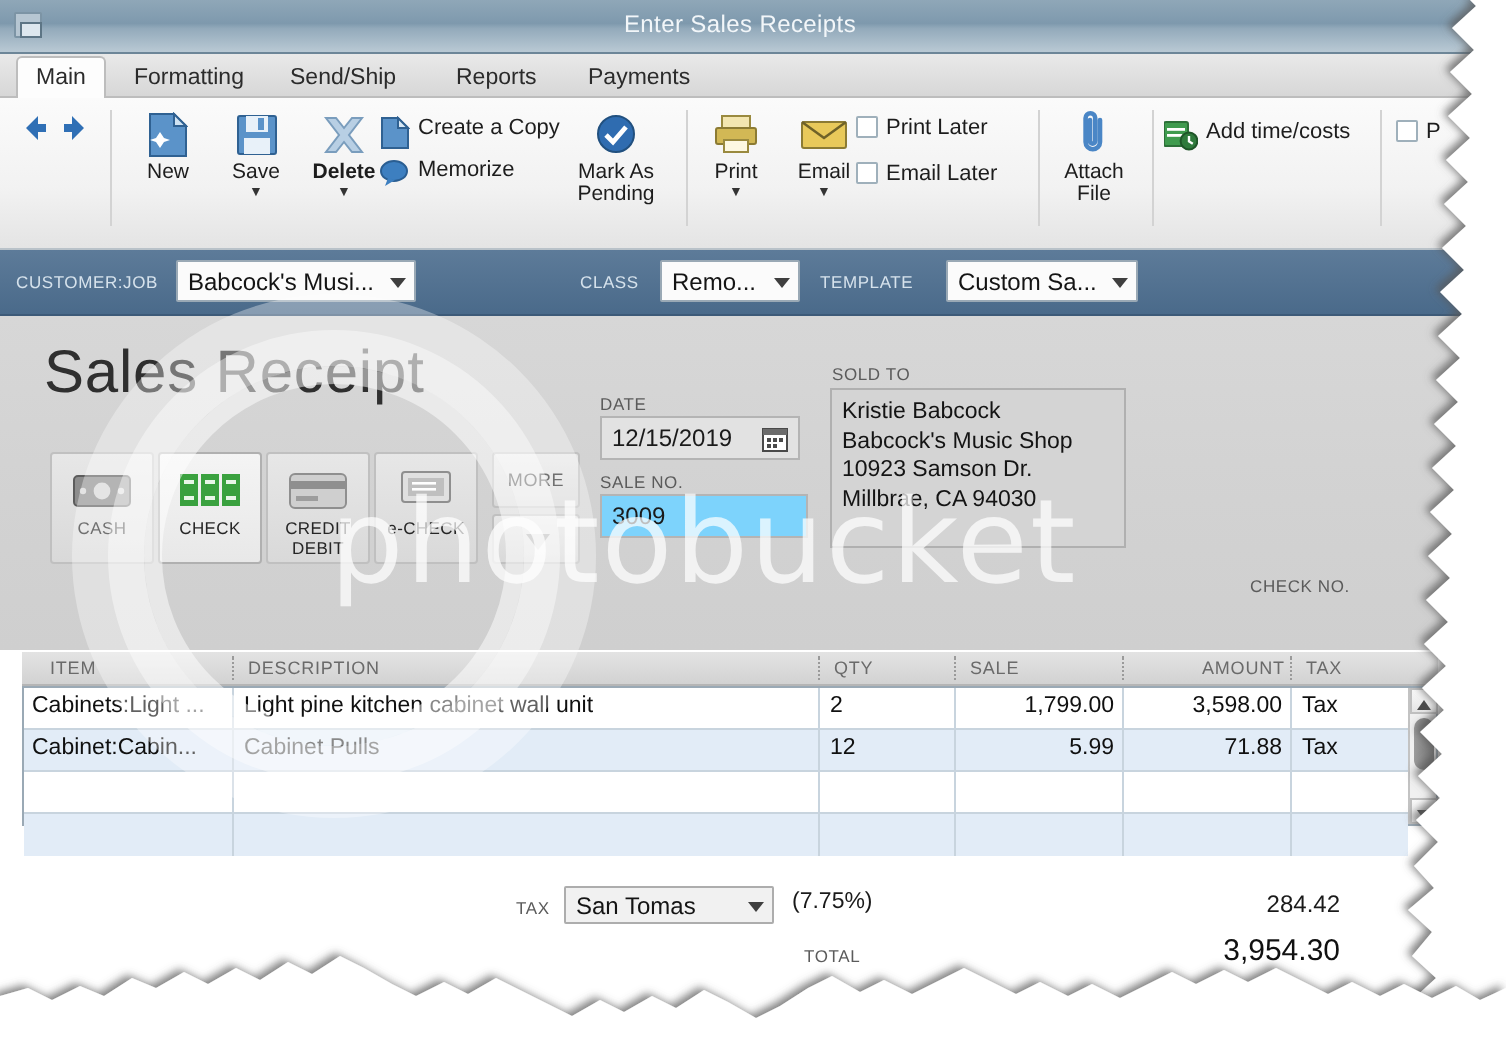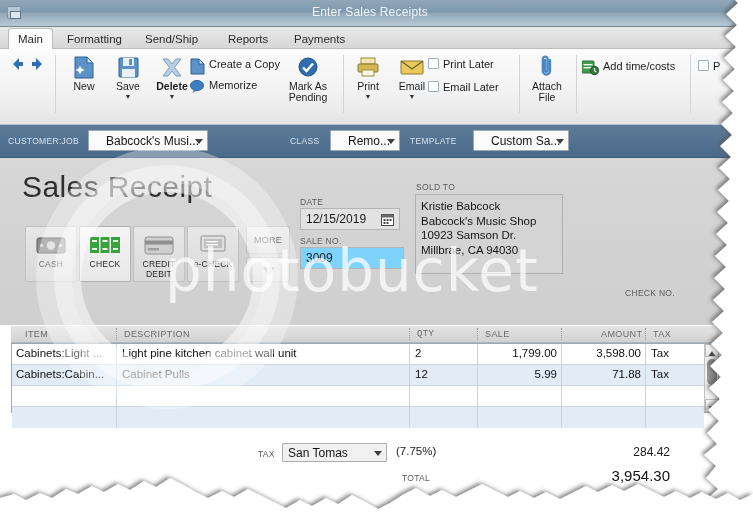--- a/index.html
+++ b/index.html
@@ -89,21 +89,21 @@
     background:linear-gradient(to bottom,#5d7b99 0%, #4a6a8a 100%);
     border-bottom:1px solid #3d5a78;
   }
   .cb-lbl {
     position:absolute; top:11px; font-size:8.5px; color:#d6e2ec;
     letter-spacing:.3px;
   }
   .cb-field {
     position:absolute; top:5px; height:21px;
     background:#fbfbfb; border:1px solid #9aa9b5; border-radius:1px;
-    font-size:12px; color:#141414; padding-left:17px; line-height:20px;
+    font-size:12px; color:#141414; padding-left:5px; line-height:20px;
     white-space:nowrap; overflow:hidden;
   }
   .dd-arrow {
     position:absolute; right:4px; top:8px;
     width:0;height:0;border-left:4px solid transparent;border-right:4px solid transparent;
     border-top:5px solid #3f3f3f;
   }
 
   
   .formbody {
@@ -497,21 +497,21 @@
       <div>Millbrae, CA 94030</div>
     </div>
 
     <div class="flbl" style="left:625px; top:130px;">CHECK NO.</div>
 
     <div class="tblhdr">
       <div class="th" style="left:14px;">ITEM</div>
       <div class="thsep" style="left:105px;"></div>
       <div class="th" style="left:113px;">DESCRIPTION</div>
       <div class="thsep" style="left:398px;"></div>
-      <div class="th" style="left:406px;font-family:Liberation Mono, monospace;">QTY</div>
+      <div class="th" style="left:406px;">QTY</div>
       <div class="thsep" style="left:466px;"></div>
       <div class="th" style="left:474px;">SALE</div>
       <div class="thsep" style="left:550px;"></div>
       <div class="th" style="left:558px;margin-left:32px;">AMOUNT</div>
       <div class="thsep" style="left:634px;"></div>
       <div class="th" style="left:642px;">TAX</div>
     </div>
 
     <div class="tblbody">
 
@@ -523,21 +523,21 @@
         <div class="cell" style="left:403px; width:58px;">2</div>
         <div class="cellsep" style="left:465px;"></div>
         <div class="cell r" style="left:471px; width:74px;">1,799.00</div>
         <div class="cellsep" style="left:549px;"></div>
         <div class="cell r" style="left:555px; width:74px;">3,598.00</div>
         <div class="cellsep" style="left:633px;"></div>
         <div class="cell" style="left:639px; width:48px;">Tax</div>
       </div>
 
       <div class="trow alt" style="top:21px;">
-        <div class="cell" style="left:4px;   width:96px;">Cabinets:Cabin...</div>
+        <div class="cell" style="left:4px;   width:96px;">Cabinet:Cabin...</div>
         <div class="cellsep" style="left:104px;"></div>
         <div class="cell" style="left:110px; width:282px;">Cabinet Pulls</div>
         <div class="cellsep" style="left:397px;"></div>
         <div class="cell" style="left:403px; width:58px;">12</div>
         <div class="cellsep" style="left:465px;"></div>
         <div class="cell r" style="left:471px; width:74px;">5.99</div>
         <div class="cellsep" style="left:549px;"></div>
         <div class="cell r" style="left:555px; width:74px;">71.88</div>
         <div class="cellsep" style="left:633px;"></div>
         <div class="cell" style="left:639px; width:48px;">Tax</div>

